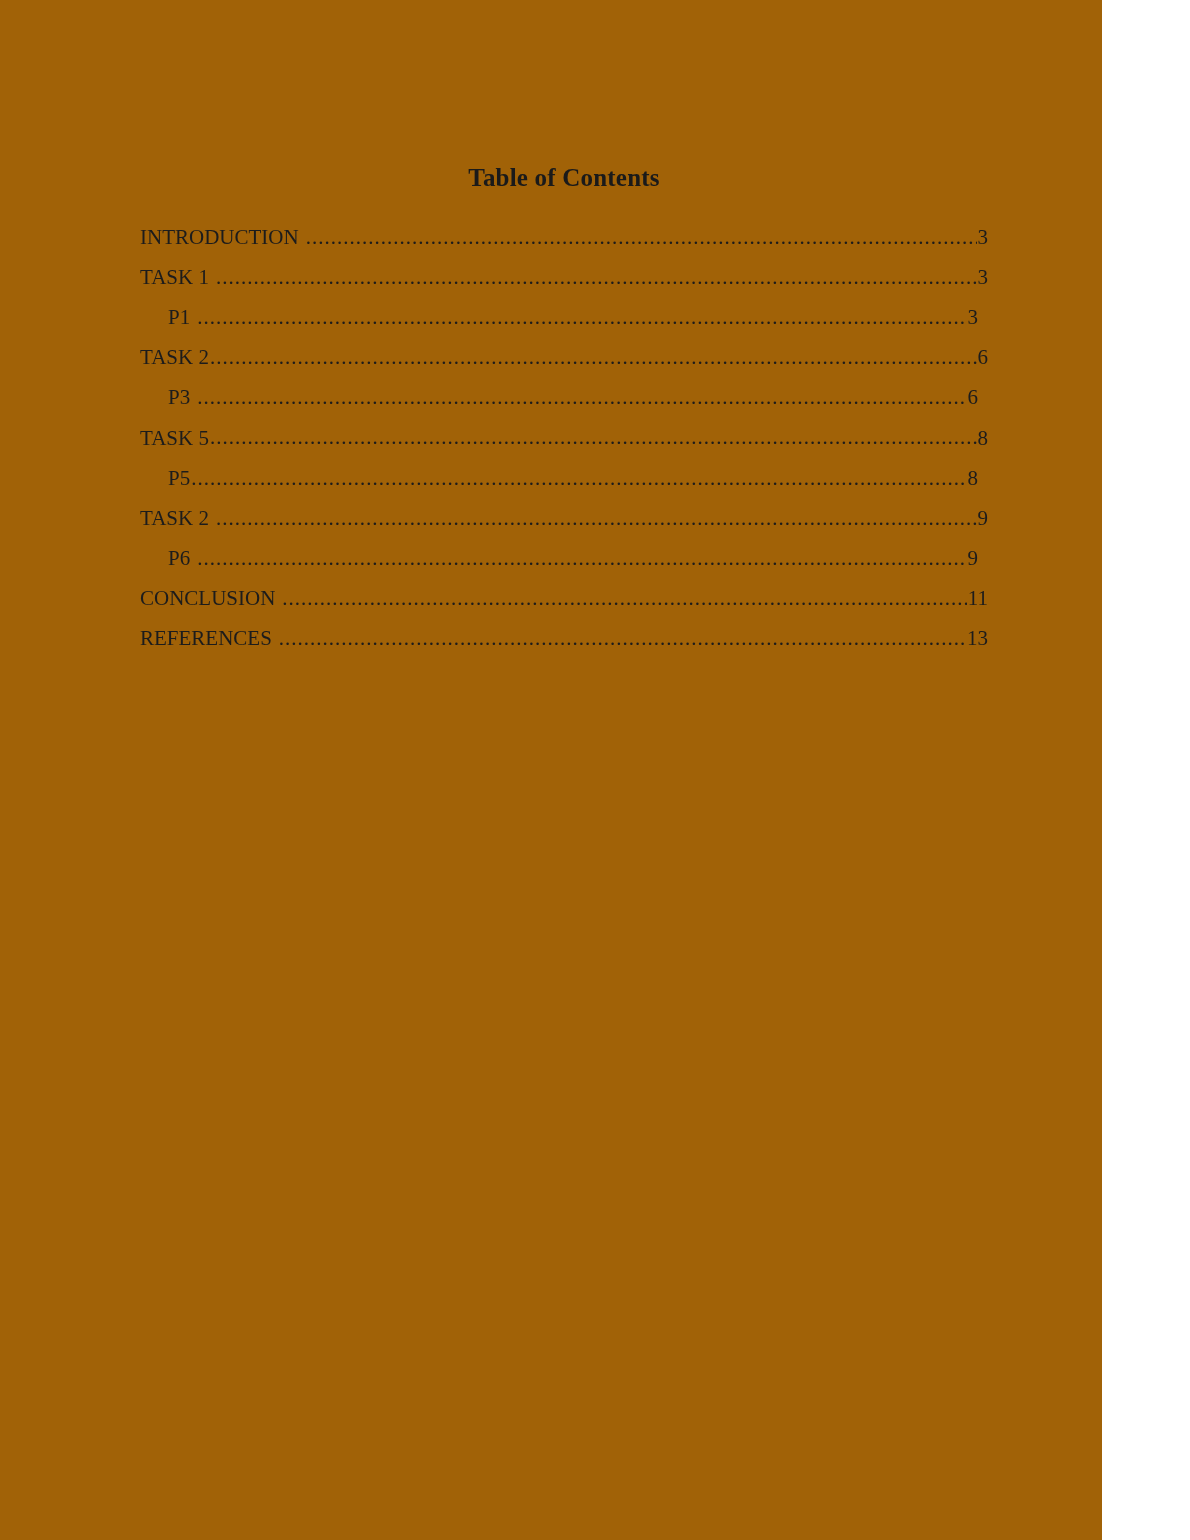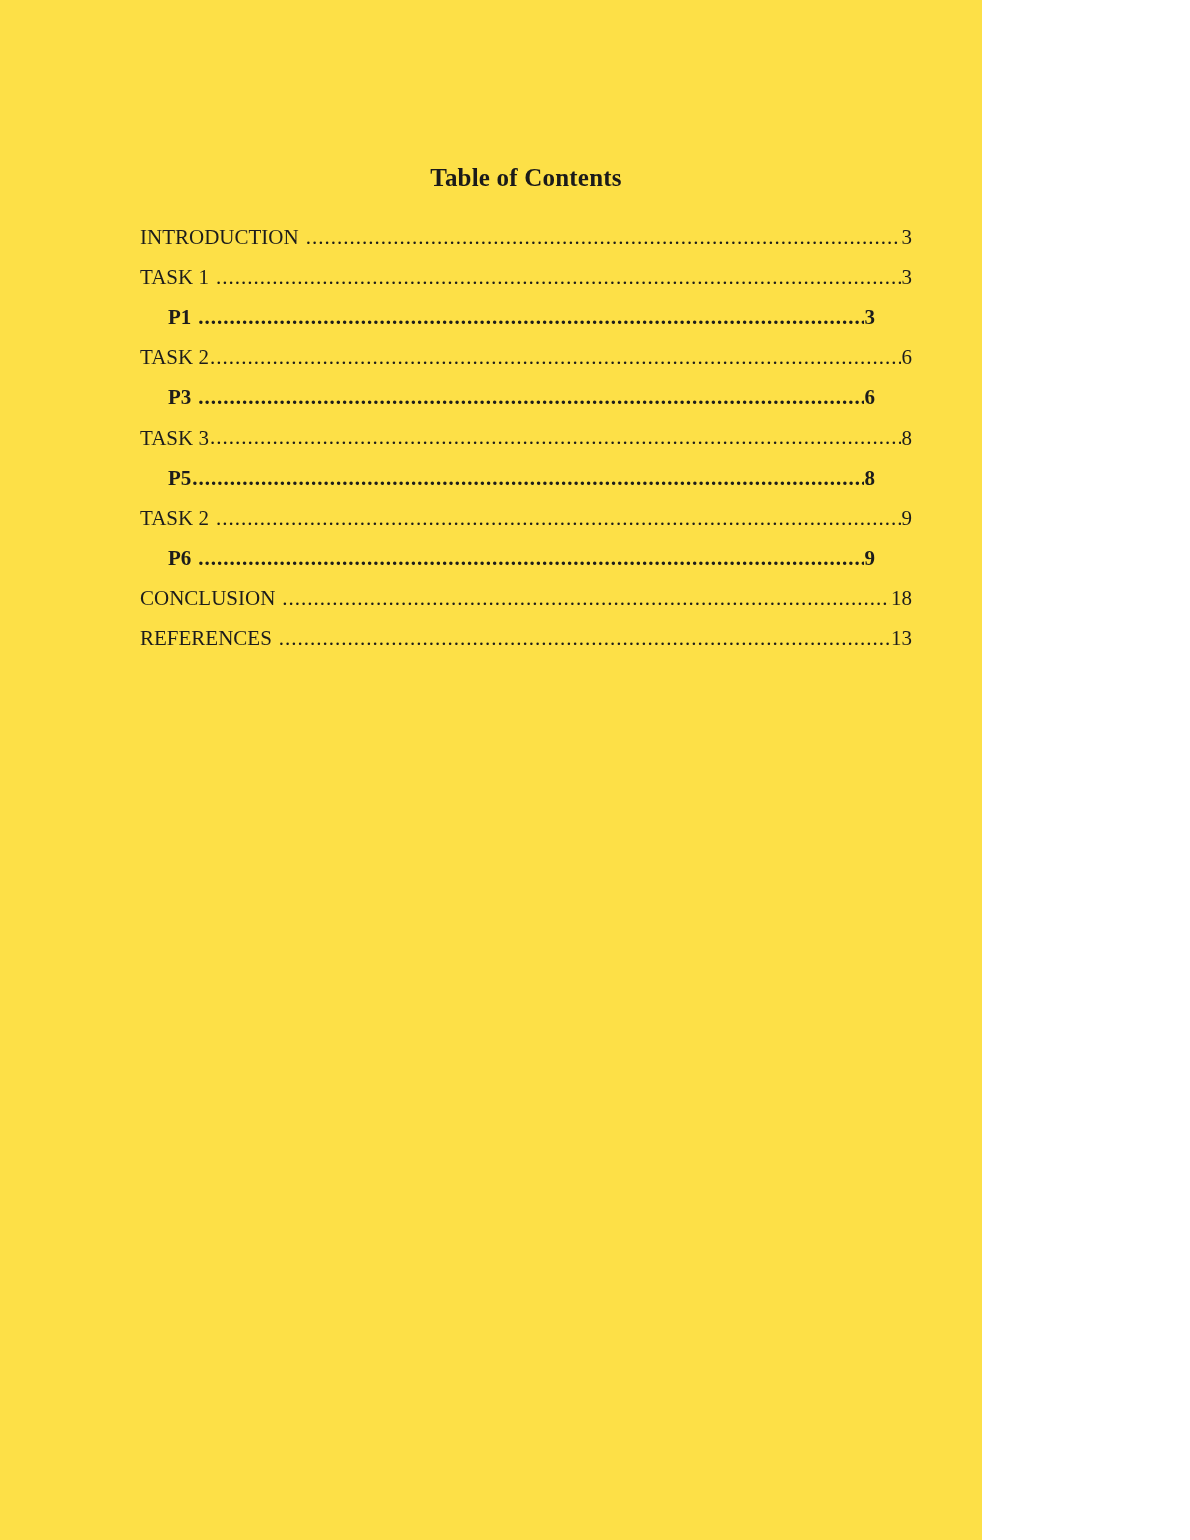--- a/index.html
+++ b/index.html
@@ -2,27 +2,27 @@
 <html><head>
 <meta charset="utf-8">
 <style>
   html, body {
     margin: 0;
     padding: 0;
     background: #ffffff;
   }
   .doc-page {
     position: relative;
-    width: 982px;
+    width: 1102px;
     height: 1540px;
-    background: #fde047;
+    background: #a16207;
     font-family: "Liberation Serif", "DejaVu Serif", serif;
     color: #1c1c1c;
     box-sizing: border-box;
-    padding: 164px 70px 0 140px;
+    padding: 164px 114px 0 140px;
     overflow: hidden;
   }
   .doc-title {
     text-align: center;
     font-size: 25px;
     font-weight: bold;
     margin: 0 0 0 0;
     color: #1a1a1a;
     letter-spacing: 0.2px;
   }
@@ -31,22 +31,21 @@
   }
   .toc-row {
     display: flex;
     align-items: center;
     height: 40.2px;
     font-size: 21px;
     white-space: nowrap;
   }
   .toc-row.indent {
     padding-left: 28px;
-    margin-right: 37px;
-    font-weight: bold;
+    margin-right: 10px;
   }
   .toc-label {
     flex: 0 0 auto;
     padding-right: 7px;
   }
   .toc-row.nospace .toc-label {
     padding-right: 1px;
   }
   .toc-dots {
     flex: 1 1 auto;
@@ -88,21 +87,21 @@
     <span class="toc-label">TASK 2</span>
     <span class="toc-dots"></span>
     <span class="toc-page">6</span>
   </div>
       <div class="toc-row indent">
     <span class="toc-label">P3</span>
     <span class="toc-dots"></span>
     <span class="toc-page">6</span>
   </div>
       <div class="toc-row nospace">
-    <span class="toc-label">TASK 3</span>
+    <span class="toc-label">TASK 5</span>
     <span class="toc-dots"></span>
     <span class="toc-page">8</span>
   </div>
       <div class="toc-row indent nospace">
     <span class="toc-label">P5</span>
     <span class="toc-dots"></span>
     <span class="toc-page">8</span>
   </div>
       <div class="toc-row">
     <span class="toc-label">TASK 2</span>
@@ -110,21 +109,21 @@
     <span class="toc-page">9</span>
   </div>
       <div class="toc-row indent">
     <span class="toc-label">P6</span>
     <span class="toc-dots"></span>
     <span class="toc-page">9</span>
   </div>
       <div class="toc-row">
     <span class="toc-label">CONCLUSION</span>
     <span class="toc-dots"></span>
-    <span class="toc-page">18</span>
+    <span class="toc-page">11</span>
   </div>
       <div class="toc-row">
     <span class="toc-label">REFERENCES</span>
     <span class="toc-dots"></span>
     <span class="toc-page">13</span>
   </div>
     </div>
 </div>
 
 </body></html>

